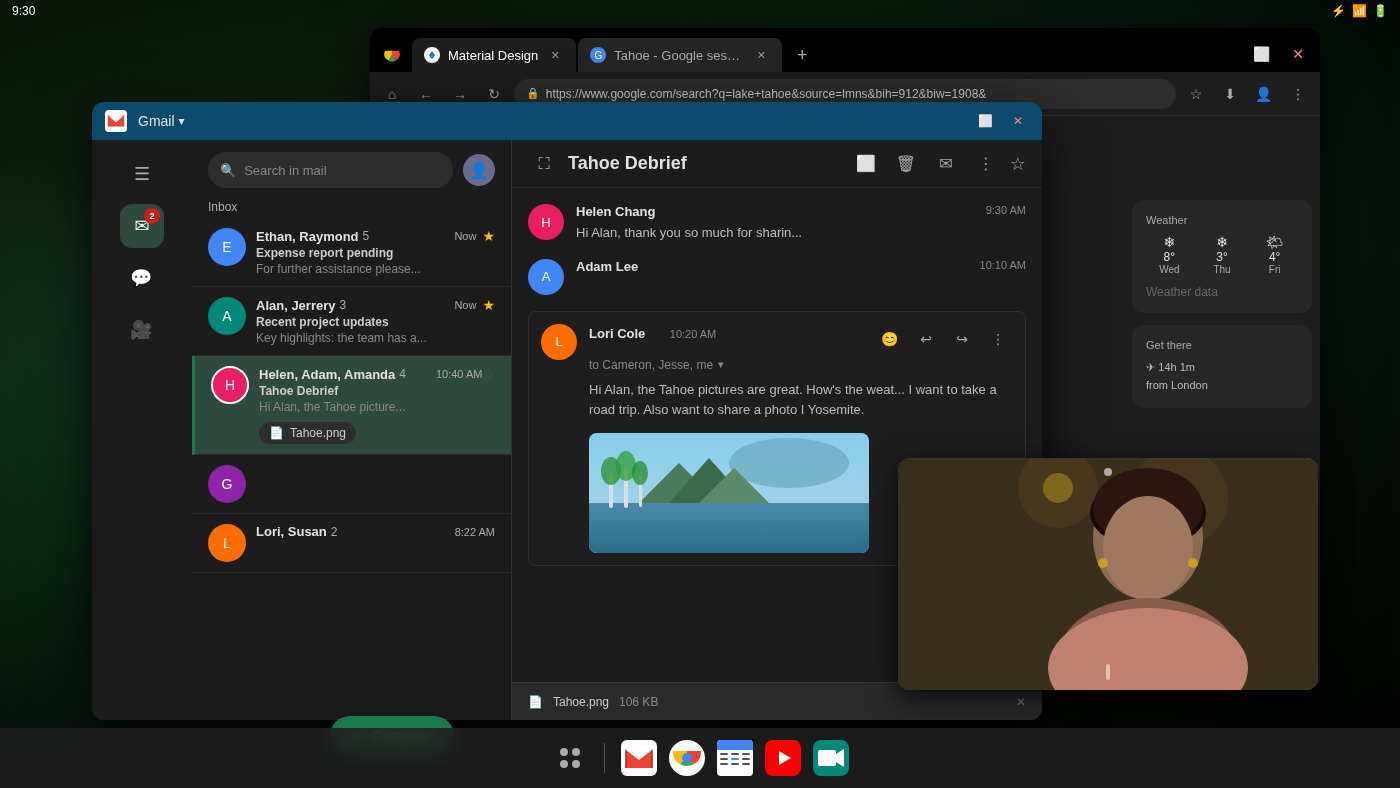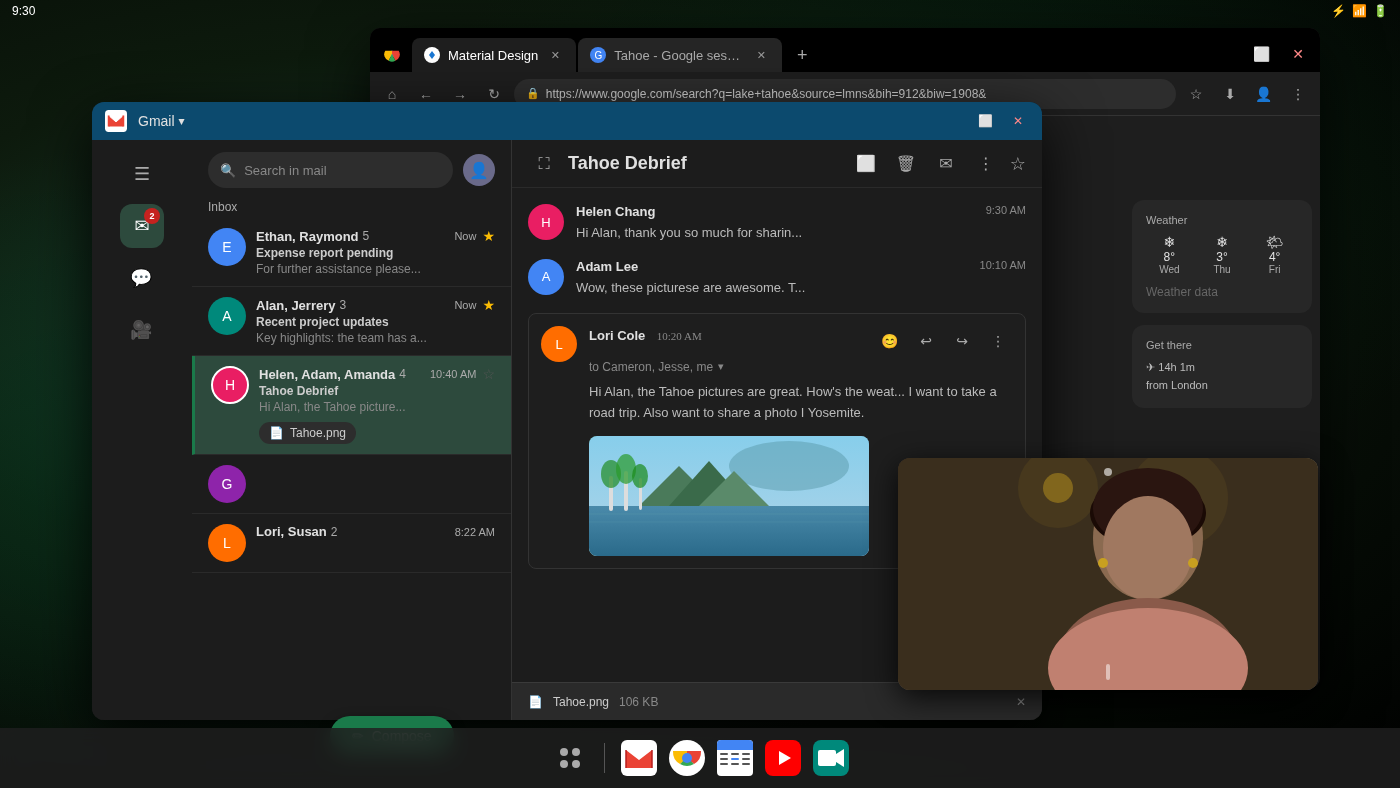--- a/index.html
+++ b/index.html
@@ -827,21 +827,21 @@
           </div>
 
           <div class="email-item selected">
             <div class="email-avatar av-pink" style="border: 2px solid #fff;">H</div>
             <div class="email-content">
               <div class="email-header-row">
                 <div class="email-sender">
                   <span>Helen, Adam, Amanda</span>
                   <span class="email-count">4</span>
                 </div>
-                <div style="display:flex;align-items:center;gap:6px;">
+                <div style="display:flex;align-items:center;gap:0;">
                   <span class="email-time">10:40 AM</span>
                   <span class="star-empty">☆</span>
                 </div>
               </div>
               <div class="email-subject">Tahoe Debrief</div>
               <div class="email-preview">Hi Alan, the Tahoe picture...</div>
               <div class="email-actions">
                 <div class="attachment-chip">
                   <span class="file-icon">📄</span>
                   <span>Tahoe.png</span>
@@ -896,32 +896,31 @@
             </div>
           </div>
 
           <div class="thread-item">
             <div class="thread-avatar av-blue">A</div>
             <div class="thread-content">
               <div class="thread-header">
                 <span class="thread-sender">Adam Lee</span>
                 <span class="thread-time">10:10 AM</span>
               </div>
-              <div class="thread-body">Wow, these picturese are awesome. T...</div>
             </div>
           </div>
 
           <div class="thread-lori">
             <div class="thread-item">
               <div class="thread-avatar av-orange">L</div>
               <div class="thread-content">
                 <div class="thread-header">
                   <div>
                     <span class="thread-sender">Lori Cole</span>
-                    <span class="thread-time" style="margin-left:7px;font-family:Liberation Serif, serif;">10:20 AM</span>
+                    <span class="thread-time" style="margin-left:20px;">10:20 AM</span>
                   </div>
                   <div style="display:flex;gap:6px;">
                     <div class="reply-btn">😊</div>
                     <div class="reply-btn">↩</div>
                     <div class="reply-btn">↪</div>
                     <div class="reply-btn">⋮</div>
                   </div>
                 </div>
                 <div class="expand-header">
                   <span class="expand-from">to Cameron, Jesse, me</span>

